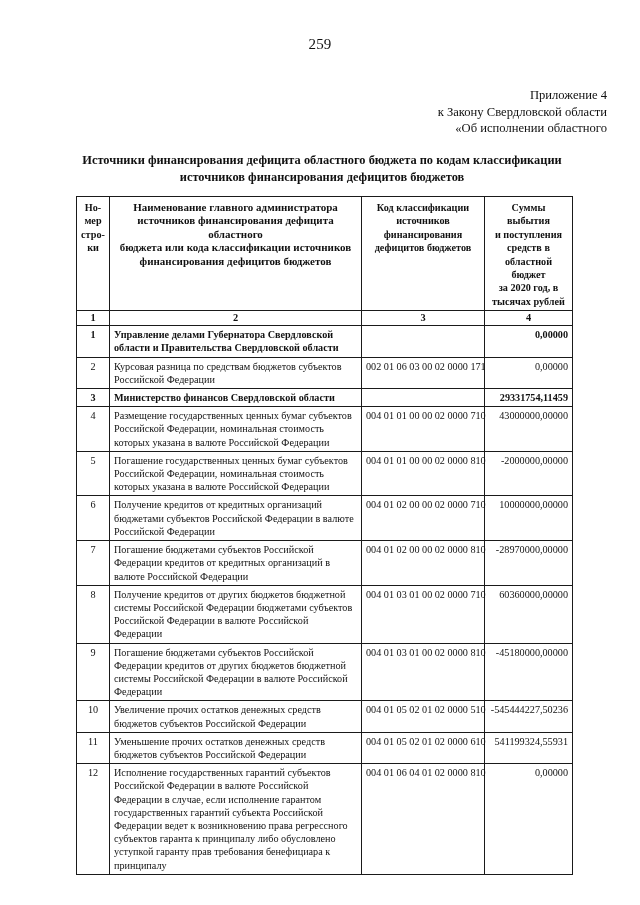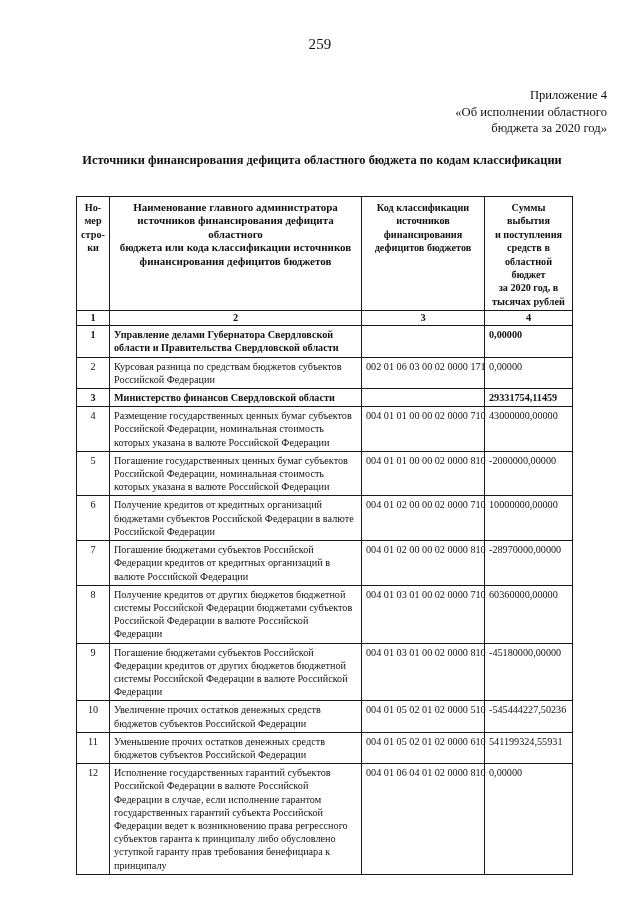--- a/index.html
+++ b/index.html
@@ -115,44 +115,46 @@
     padding-top: 3px;
     margin-top: 10px;
   }
   td.cell-code {
     text-align: center;
     padding-top: 3px;
     white-space: nowrap;
     font-size: 10.1px;
   }
   td.cell-sum {
+    text-align: right;
     vertical-align: bottom;
     padding-right: 3px;
     padding-bottom: 2px;
     font-size: 10.2px;
     white-space: nowrap;
   }
   tr.bold td { font-weight: bold; }
   .nm-line { display: block; }
 </style>
 </head>
 <body>
 
 <div class="page">
 
   <div class="page-number">259</div>
 
   <div class="approval">
     <div>Приложение 4</div>
+    <div>к Закону Свердловской области</div>
     <div>«Об исполнении областного</div>
-    <div>бюджета за 2020 год»</div>
   </div>
 
   <div class="doc-title">
     <div>Источники финансирования дефицита областного бюджета по кодам классификации</div>
+    <div>источников финансирования дефицитов бюджетов</div>
   </div>
 
   <div class="tbl-wrap">
     <table class="budget">
       <colgroup>
         <col class="c1">
           <col class="c2">
           <col class="c3">
           <col class="c4">
       </colgroup>

